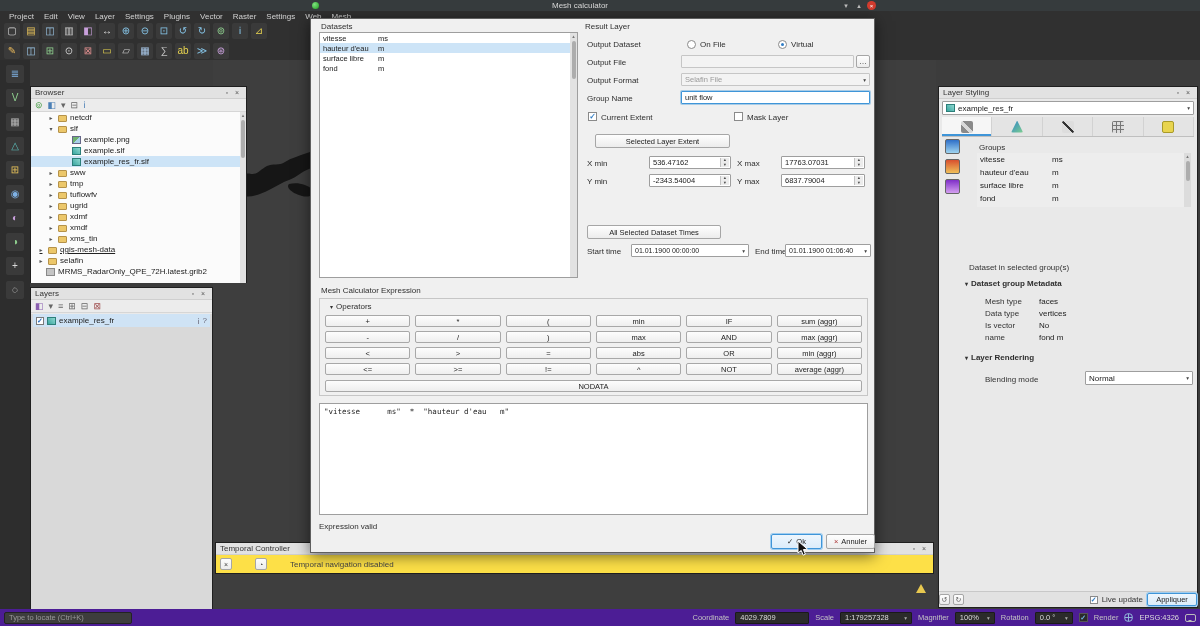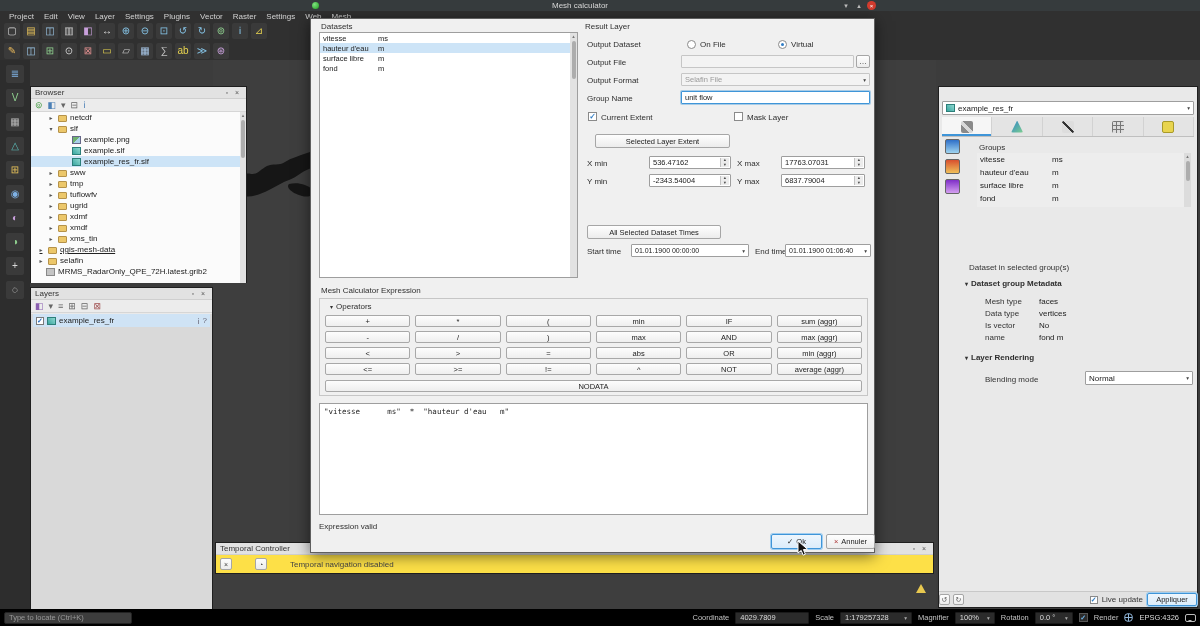--- a/index.html
+++ b/index.html
@@ -76,21 +76,21 @@
 .gn{width:72px;flex:0 0 72px}
 .mrow{height:12px;display:flex;align-items:center;font-size:8px}
 .mk{width:54px;flex:0 0 54px;color:#333}
 .mv{color:#222}
 .seclbl{font-size:8px;font-weight:bold;color:#2e2e2e;display:flex;align-items:center;gap:3px}
 .tri{font-size:6px;color:#333}
 
 .tempbar{height:18px;background:#fde047;display:flex;align-items:center;gap:23px;padding:0 4px;font-size:8px;color:#444}
 .sqbtn{width:12px;height:12px;border:1px solid #a6a6a6;border-radius:2px;background:linear-gradient(#fdfdfd,#ececec);display:flex;align-items:center;justify-content:center;font-size:7px;color:#444}
 
-.statusbar{left:0;top:609px;width:1200px;height:17px;background:#000000;display:flex;align-items:center;gap:6px;padding:0 4px;z-index:70;font-size:7.5px;color:#c4c4c4}
+.statusbar{left:0;top:609px;width:1200px;height:17px;background:#4c1d95;display:flex;align-items:center;gap:6px;padding:0 4px;z-index:70;font-size:7.5px;color:#c4c4c4}
 .sbox{background:#2b2b2b;border:1px solid #1a1a1a;color:#dcdcdc;height:12px;display:flex;align-items:center;padding:1px 4px;border-radius:1px;position:relative}
 .locate{width:128px;height:12px;background:#3d3d3d;border:1px solid #232323;color:#bbb;font-size:7.5px;padding:0 4px;border-radius:2px;font-family:"Liberation Sans",sans-serif}
 .locate::placeholder{color:#9a9a9a}
 .dchk{width:9px;height:9px;border:1px solid #555;background:#2b2b2b;display:flex;align-items:center;justify-content:center;font-size:7px;color:#6fb3e8;font-weight:bold}
 .crsglobe{width:9px;height:9px;border-radius:50%;border:1px solid #8fb5d8;background:linear-gradient(90deg,transparent 45%,#8fb5d8 45%,#8fb5d8 55%,transparent 55%),linear-gradient(0deg,transparent 45%,#8fb5d8 45%,#8fb5d8 55%,transparent 55%)}
 .bubble{width:11px;height:8px;border:1px solid #bbb;border-radius:2px;position:relative}
 .bubble::after{content:"";position:absolute;left:2px;bottom:-3px;border:2px solid transparent;border-top-color:#bbb}
 </style>
 </head>
 <body>
@@ -485,20 +485,26 @@
       <span style="color:#a33">×</span>
       <span>Annuler</span>
     </div>
   </div>
 
   <svg class="a" style="left:797px;top:540px;z-index:90" width="12" height="17" viewBox="0 0 12 17">
     <polygon points="1,1 1,13 4.2,10.4 6.2,15.2 8.4,14.2 6.4,9.6 10.5,9.2" fill="#111" stroke="#fff" stroke-width="1"></polygon>
   </svg>
 
   <div class="a panel" style="left:938px;top:86px;width:260px;height:522px">
+    <div class="ptitle">
+      <span>Layer Styling</span>
+      <span class="sp"></span>
+      <span class="dockbtn">▫</span>
+      <span class="dockbtn">×</span>
+    </div>
     <div class="a fld" style="left:3px;top:14px;width:252px;height:14px;font-size:8px;gap:3px">
       <span class="fic ic-mesh"></span>
       <span>example_res_fr</span>
       <span class="car">▾</span>
     </div>
     <div class="a tabs" style="left:3px;top:30px;width:252px">
       <div class="tab active">
           <span class="tabico t-wrench"></span>
         </div>
       <div class="tab">

